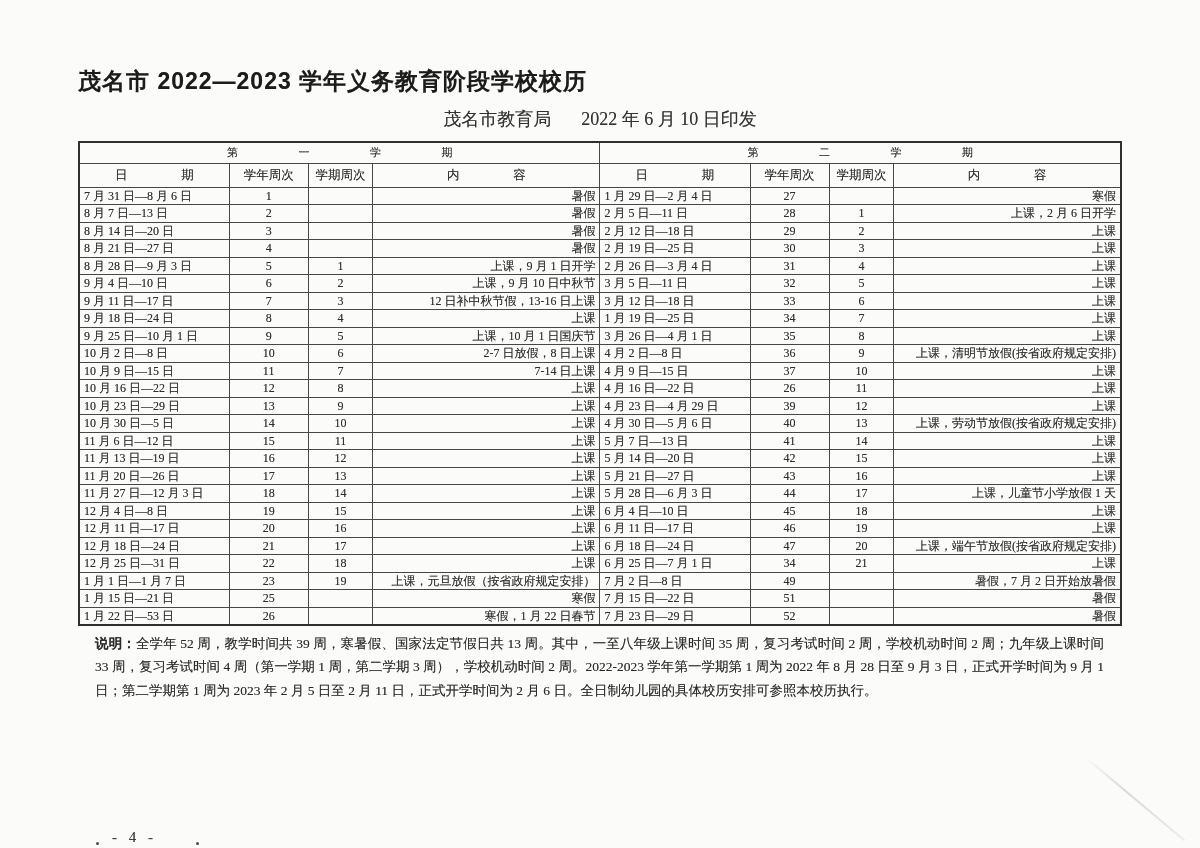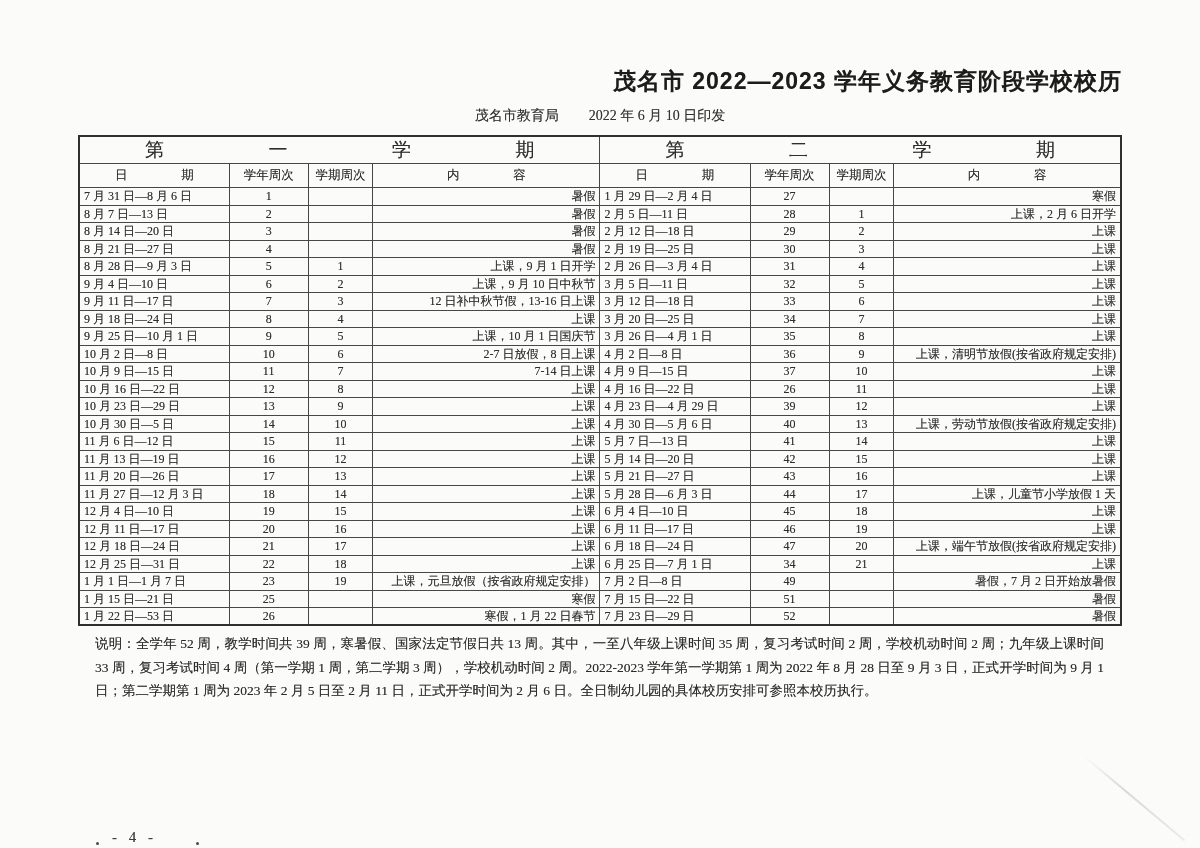--- a/index.html
+++ b/index.html
@@ -11,50 +11,50 @@
     color: #2e2e2e;
   }
   .sheet {
     position: relative;
     width: 1200px; height: 848px;
     padding: 0 78px;
     text-shadow: 0 0 0.6px rgba(70,70,70,0.55);
   }
   .doc-title {
     margin-top: 66px;
-    text-align: right;
+    text-align: left;
     font-family: "Liberation Sans", "DejaVu Sans", sans-serif;
     font-weight: bold;
     font-size: 23px;
     letter-spacing: 1px;
     color: #1c1c1c;
   }
   .doc-subtitle {
     margin-top: 10px;
     text-align: center;
-    font-size: 14px;
+    font-size: 18px;
     color: #333;
   }
   .doc-subtitle .print-info { margin-left: 30px; }
 
   table.calendar {
     width: 100%;
     margin-top: 10px;
     border-collapse: collapse;
     table-layout: fixed;
   }
   table.calendar, table.calendar th, table.calendar td {
     border: 1px solid #474747;
   }
   table.calendar { border: 2px solid #303030; }
 
   th.sem-header {
     height: 21px;
     font-weight: normal;
-    font-size: 19px;
+    font-size: 11px;
     text-align: center;
     vertical-align: middle;
   }
   th.sem-header .spread { letter-spacing: 5.5em; margin-right: -5.5em; white-space: nowrap; }
 
   th.col-header {
     height: 24px;
     font-weight: normal;
     font-size: 12.5px;
     text-align: center;
@@ -76,21 +76,21 @@
   td.c-content { text-align: right; padding-left: 8px; }
 
   .note {
     margin-top: 6px;
     padding: 0 18px 0 17px;
     font-size: 13.5px;
     line-height: 23.5px;
     text-align: justify;
     color: #2b2b2b;
   }
-  .note .note-label { font-weight: normal; }
+  .note .note-label { font-weight: bold; }
 
   .page-number {
     position: absolute;
     left: 112px;
     top: 763px;
     font-size: 15px;
     letter-spacing: 4px;
     color: #3c3c3c;
   }
   .speck {
@@ -218,21 +218,21 @@
           <td class="c-date">3 月 12 日—18 日</td>
           <td class="c-num">33</td>
           <td class="c-num">6</td>
           <td class="c-content">上课</td>
         </tr>
         <tr>
           <td class="c-date">9 月 18 日—24 日</td>
           <td class="c-num">8</td>
           <td class="c-num">4</td>
           <td class="c-content">上课</td>
-          <td class="c-date">3 月 20 日—25 日</td>
+          <td class="c-date">1 月 19 日—25 日</td>
           <td class="c-num">34</td>
           <td class="c-num">7</td>
           <td class="c-content">上课</td>
         </tr>
         <tr>
           <td class="c-date">9 月 25 日—10 月 1 日</td>
           <td class="c-num">9</td>
           <td class="c-num">5</td>
           <td class="c-content">上课，10 月 1 日国庆节</td>
           <td class="c-date">3 月 26 日—4 月 1 日</td>
@@ -324,21 +324,21 @@
           <td class="c-date">11 月 27 日—12 月 3 日</td>
           <td class="c-num">18</td>
           <td class="c-num">14</td>
           <td class="c-content">上课</td>
           <td class="c-date">5 月 28 日—6 月 3 日</td>
           <td class="c-num">44</td>
           <td class="c-num">17</td>
           <td class="c-content">上课，儿童节小学放假 1 天</td>
         </tr>
         <tr>
-          <td class="c-date">12 月 4 日—10 日</td>
+          <td class="c-date">12 月 4 日—8 日</td>
           <td class="c-num">19</td>
           <td class="c-num">15</td>
           <td class="c-content">上课</td>
           <td class="c-date">6 月 4 日—10 日</td>
           <td class="c-num">45</td>
           <td class="c-num">18</td>
           <td class="c-content">上课</td>
         </tr>
         <tr>
           <td class="c-date">12 月 11 日—17 日</td>

